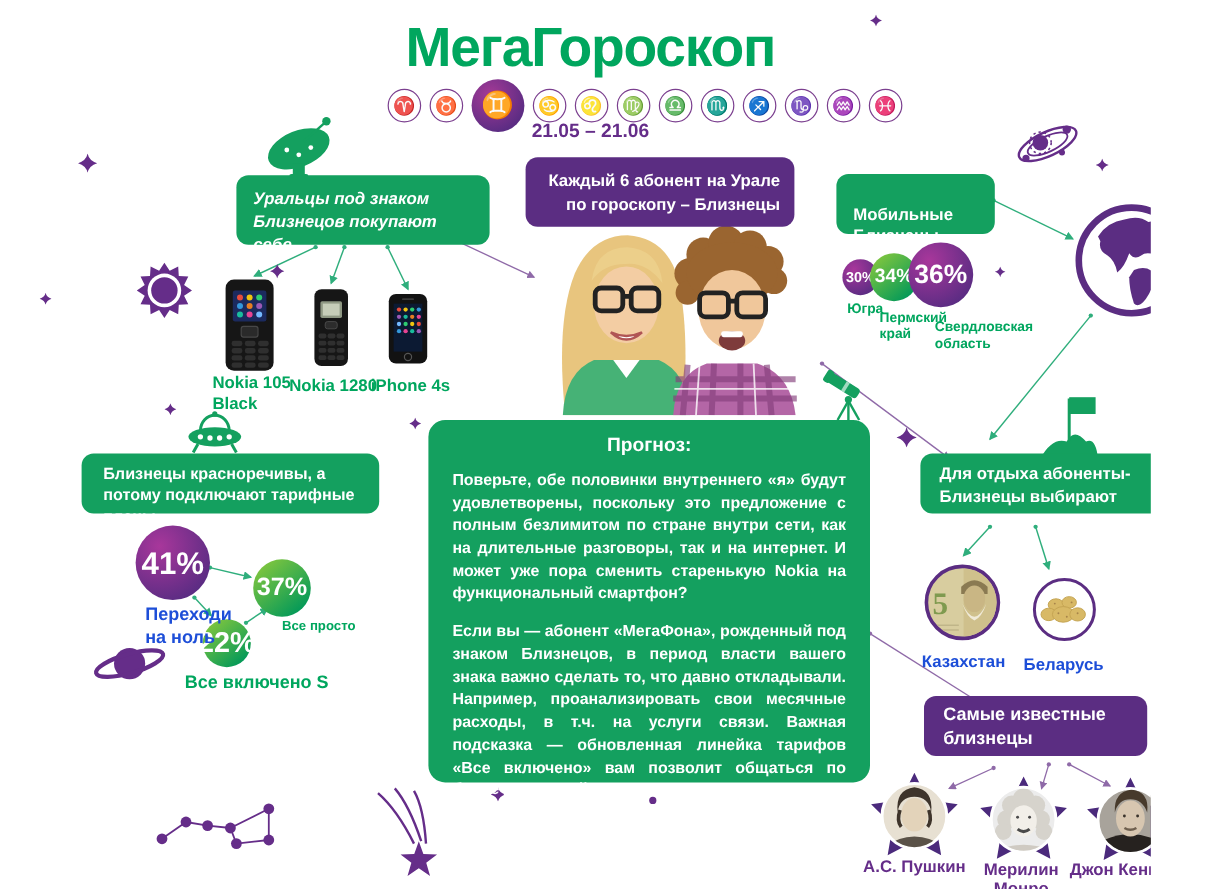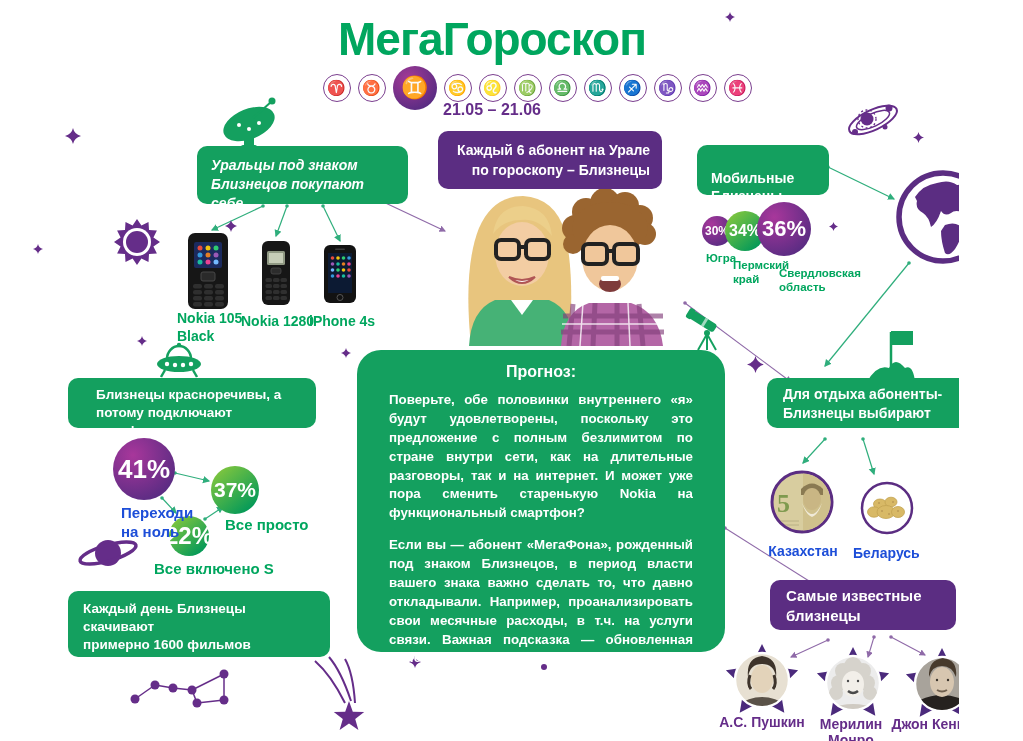--- a/index.html
+++ b/index.html
@@ -20,21 +20,21 @@
   .box.green{background:#14a05f;}
   .box.purple{background:#5b2d82;}
   .pct{position:absolute;border-radius:50%;color:#fff;font-weight:bold;display:flex;
        align-items:center;justify-content:center;z-index:3;}
   .pct.purple{background:radial-gradient(circle at 32% 28%,#a8379b,#5b2c83 78%);}
   .pct.green{background:linear-gradient(140deg,#79c340 15%,#069a58 85%);}
   .lbl{position:absolute;font-weight:bold;line-height:1.25;z-index:3;}
   .lbl.green{color:#00a65e;}
   .lbl.purple{color:#1d4ed8;}
   .forecast{position:absolute;left:332px;top:350px;width:368px;height:302px;background:#14a05f;
-            border-radius:24px;color:#fff;padding:13px 32px;box-sizing:border-box;z-index:3;}
+            border-radius:14px;color:#fff;padding:13px 20px;box-sizing:border-box;z-index:3;}
   .forecast h2{margin:0 0 10px 0;font-size:16px;text-align:center;font-weight:bold;}
   .forecast p{margin:0 0 13px 0;font-size:13.3px;line-height:1.42;text-align:justify;
               font-weight:bold;}
   .connectors{position:absolute;left:0;top:0;z-index:1;}
   .decor{position:absolute;z-index:2;}
   .photo{position:absolute;left:398px;top:176px;z-index:1;}
   .star-label{position:absolute;font-weight:bold;color:#652d89;font-size:14px;
               text-align:center;z-index:3;}
 </style>
 </head>
@@ -309,40 +309,35 @@
         <circle cx="26" cy="24" r="2.2"></circle>
         <circle cx="34" cy="24" r="2.2"></circle>
         <circle cx="42" cy="23" r="2.2"></circle>
       </g>
     <g stroke="#14a05f" stroke-width="2.5">
         <line x1="16" y1="29" x2="12" y2="36"></line>
         <line x1="44" y1="29" x2="48" y2="36"></line>
       </g>
   </svg>
 
-  <div class="box green" style="left:43px;top:378px;width:248px;height:50px;padding:8px 28px;font-size:13.5px;line-height:1.35;">Близнецы красноречивы, а потому подключают тарифные планы</div>
+  <div class="box green" style="left:43px;top:378px;width:248px;height:50px;padding:8px 18px;font-size:13.5px;line-height:1.35;">Близнецы красноречивы, а потому подключают тарифные планы</div>
 
   <div class="pct purple" style="left:88px;top:438px;width:62px;height:62px;font-size:26px;">41%</div>
   <div class="pct green" style="left:186px;top:466px;width:48px;height:48px;font-size:21px;">37%</div>
   <div class="pct green" style="left:144px;top:516px;width:40px;height:40px;font-size:24px;text-align:right;">22%</div>
 
   <div class="lbl purple" style="left:96px;top:504px;width:90px;font-size:15px;">Переходи на ноль</div>
-  <div class="lbl green" style="left:200px;top:516px;width:110px;font-size:15px;white-space:nowrap;">Все просто</div>
+  <div class="lbl green" style="left:210px;top:516px;width:110px;font-size:11px;white-space:nowrap;">Все просто</div>
   <div class="lbl green" style="left:129px;top:560px;width:160px;font-size:15px;white-space:nowrap;">Все включено S</div>
 
   <svg class="decor" style="left:50px;top:532px;" width="66" height="42" viewBox="0 0 66 42">
     <circle cx="33" cy="21" r="13" fill="#652d89"></circle>
     <ellipse cx="33" cy="21" rx="29" ry="8" fill="none" stroke="#652d89" stroke-width="3.5" transform="rotate(-16 33 21)"></ellipse>
   </svg>
 
-  <div class="box green" style="left:43px;top:591px;width:262px;height:66px;padding:9px 15px;font-size:13.5px;line-height:1.35;">
-    <div>Каждый день Близнецы скачивают</div>
-    <div>примерно 1600 фильмов</div>
-    <div>в HD качестве</div>
-  </div>
 
   <svg class="decor" style="left:100px;top:665px;" width="115" height="50" viewBox="0 0 115 50">
     <g stroke="#652d89" stroke-width="1.5">
       <line x1="10" y1="34" x2="30" y2="20"></line>
         <line x1="30" y1="20" x2="48" y2="23"></line>
       <line x1="48" y1="23" x2="67" y2="25"></line>
         <line x1="67" y1="25" x2="99" y2="9"></line>
       <line x1="99" y1="9" x2="99" y2="35"></line>
         <line x1="99" y1="35" x2="72" y2="38"></line>
       <line x1="72" y1="38" x2="67" y2="25"></line>

